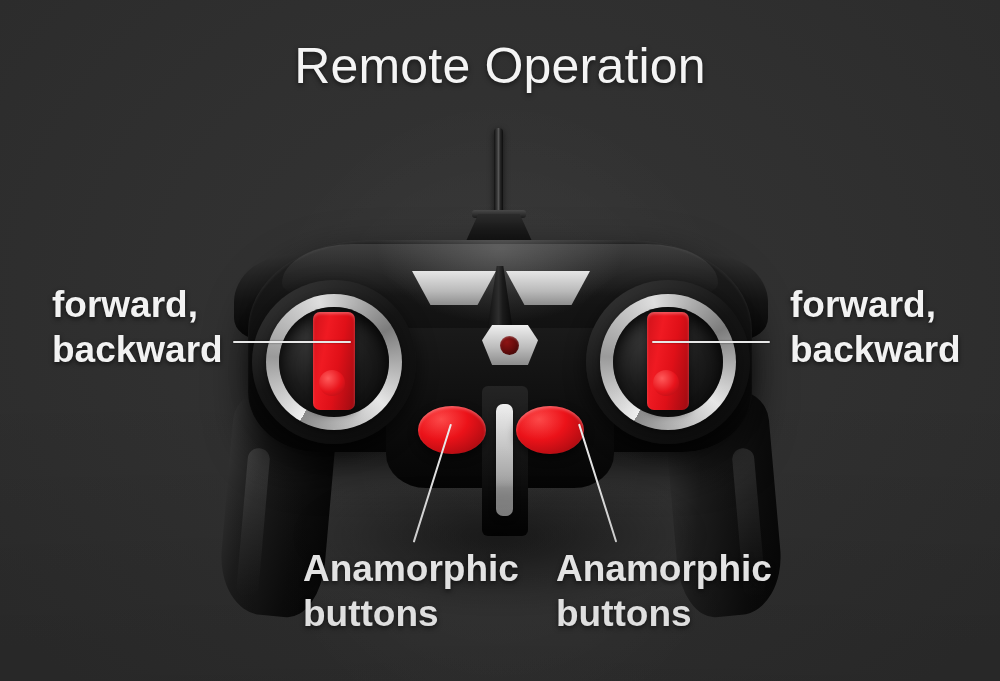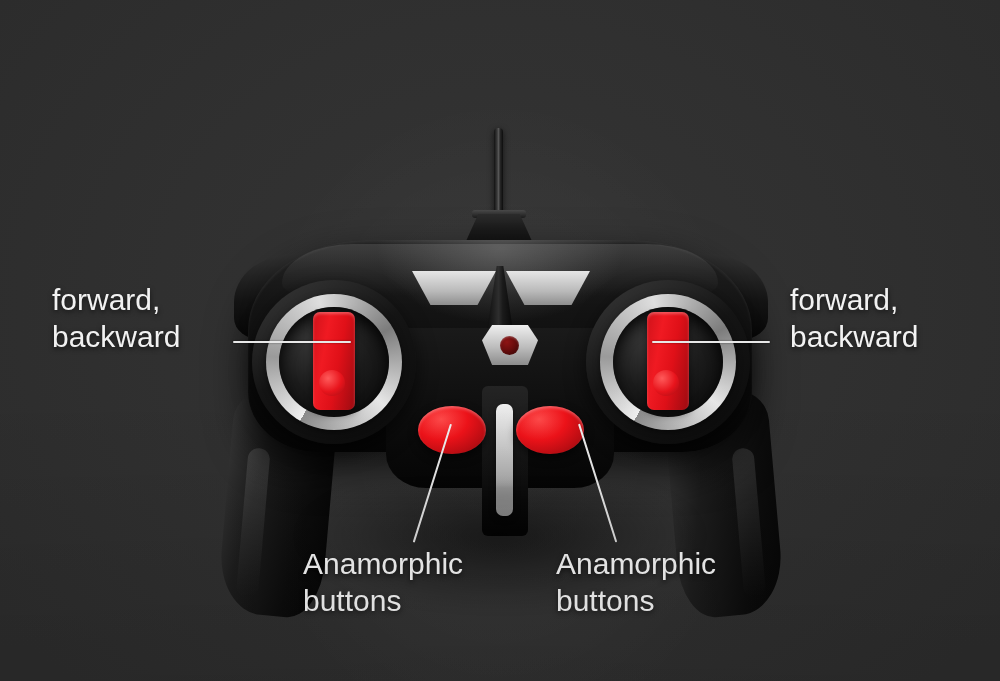--- a/index.html
+++ b/index.html
@@ -26,22 +26,22 @@
   
   .title {
     position:absolute; top:40px; left:0; right:0; text-align:center;
     color:#f4f4f4; font-size:50px; line-height:1.05; letter-spacing:0.2px;
     font-weight:400;
     text-shadow:0 2px 5px rgba(0,0,0,0.55);
   }
 
   
   .label {
-    position:absolute; color:#f2f2f2; font-size:30px; line-height:1.22;
-    font-weight:400; text-shadow:0 2px 5px rgba(0,0,0,0.6); white-space:nowrap;
+    position:absolute; color:#f2f2f2; font-size:37px; line-height:1.22;
+    font-weight:700; text-shadow:0 2px 5px rgba(0,0,0,0.6); white-space:nowrap;
   }
   .label-l-fb { left:52px;  top:282px; text-align:left; }
   .label-r-fb { left:790px; top:282px; text-align:left; }
   .label-l-ab { left:303px; top:546px; text-align:left; }
   .label-r-ab { left:556px; top:546px; text-align:left; }
 
   
   .leader { position:absolute; background:#e8e8e8; }
   .leader-h { height:2px; border-radius:1px; box-shadow:0 0 2px rgba(0,0,0,.5); }
   .leader-l-fb { left:233px; top:341px; width:118px; }
@@ -214,20 +214,21 @@
     position:absolute; left:110px; top:360px; width:400px; height:120px;
     background:radial-gradient(ellipse at 50% 40%, rgba(0,0,0,.55) 0%, rgba(0,0,0,0) 72%);
     filter:blur(6px);
   }
 </style>
 </head>
 <body>
 
 <div id="stage">
 
+  <div class="title">Remote Operation</div>
 
   <div id="controller">
 
     <div class="antenna"></div>
     <div class="antenna-collar"></div>
     <div class="antenna-base"></div>
 
     <div class="shoulder left"></div>
     <div class="shoulder right"></div>
 

